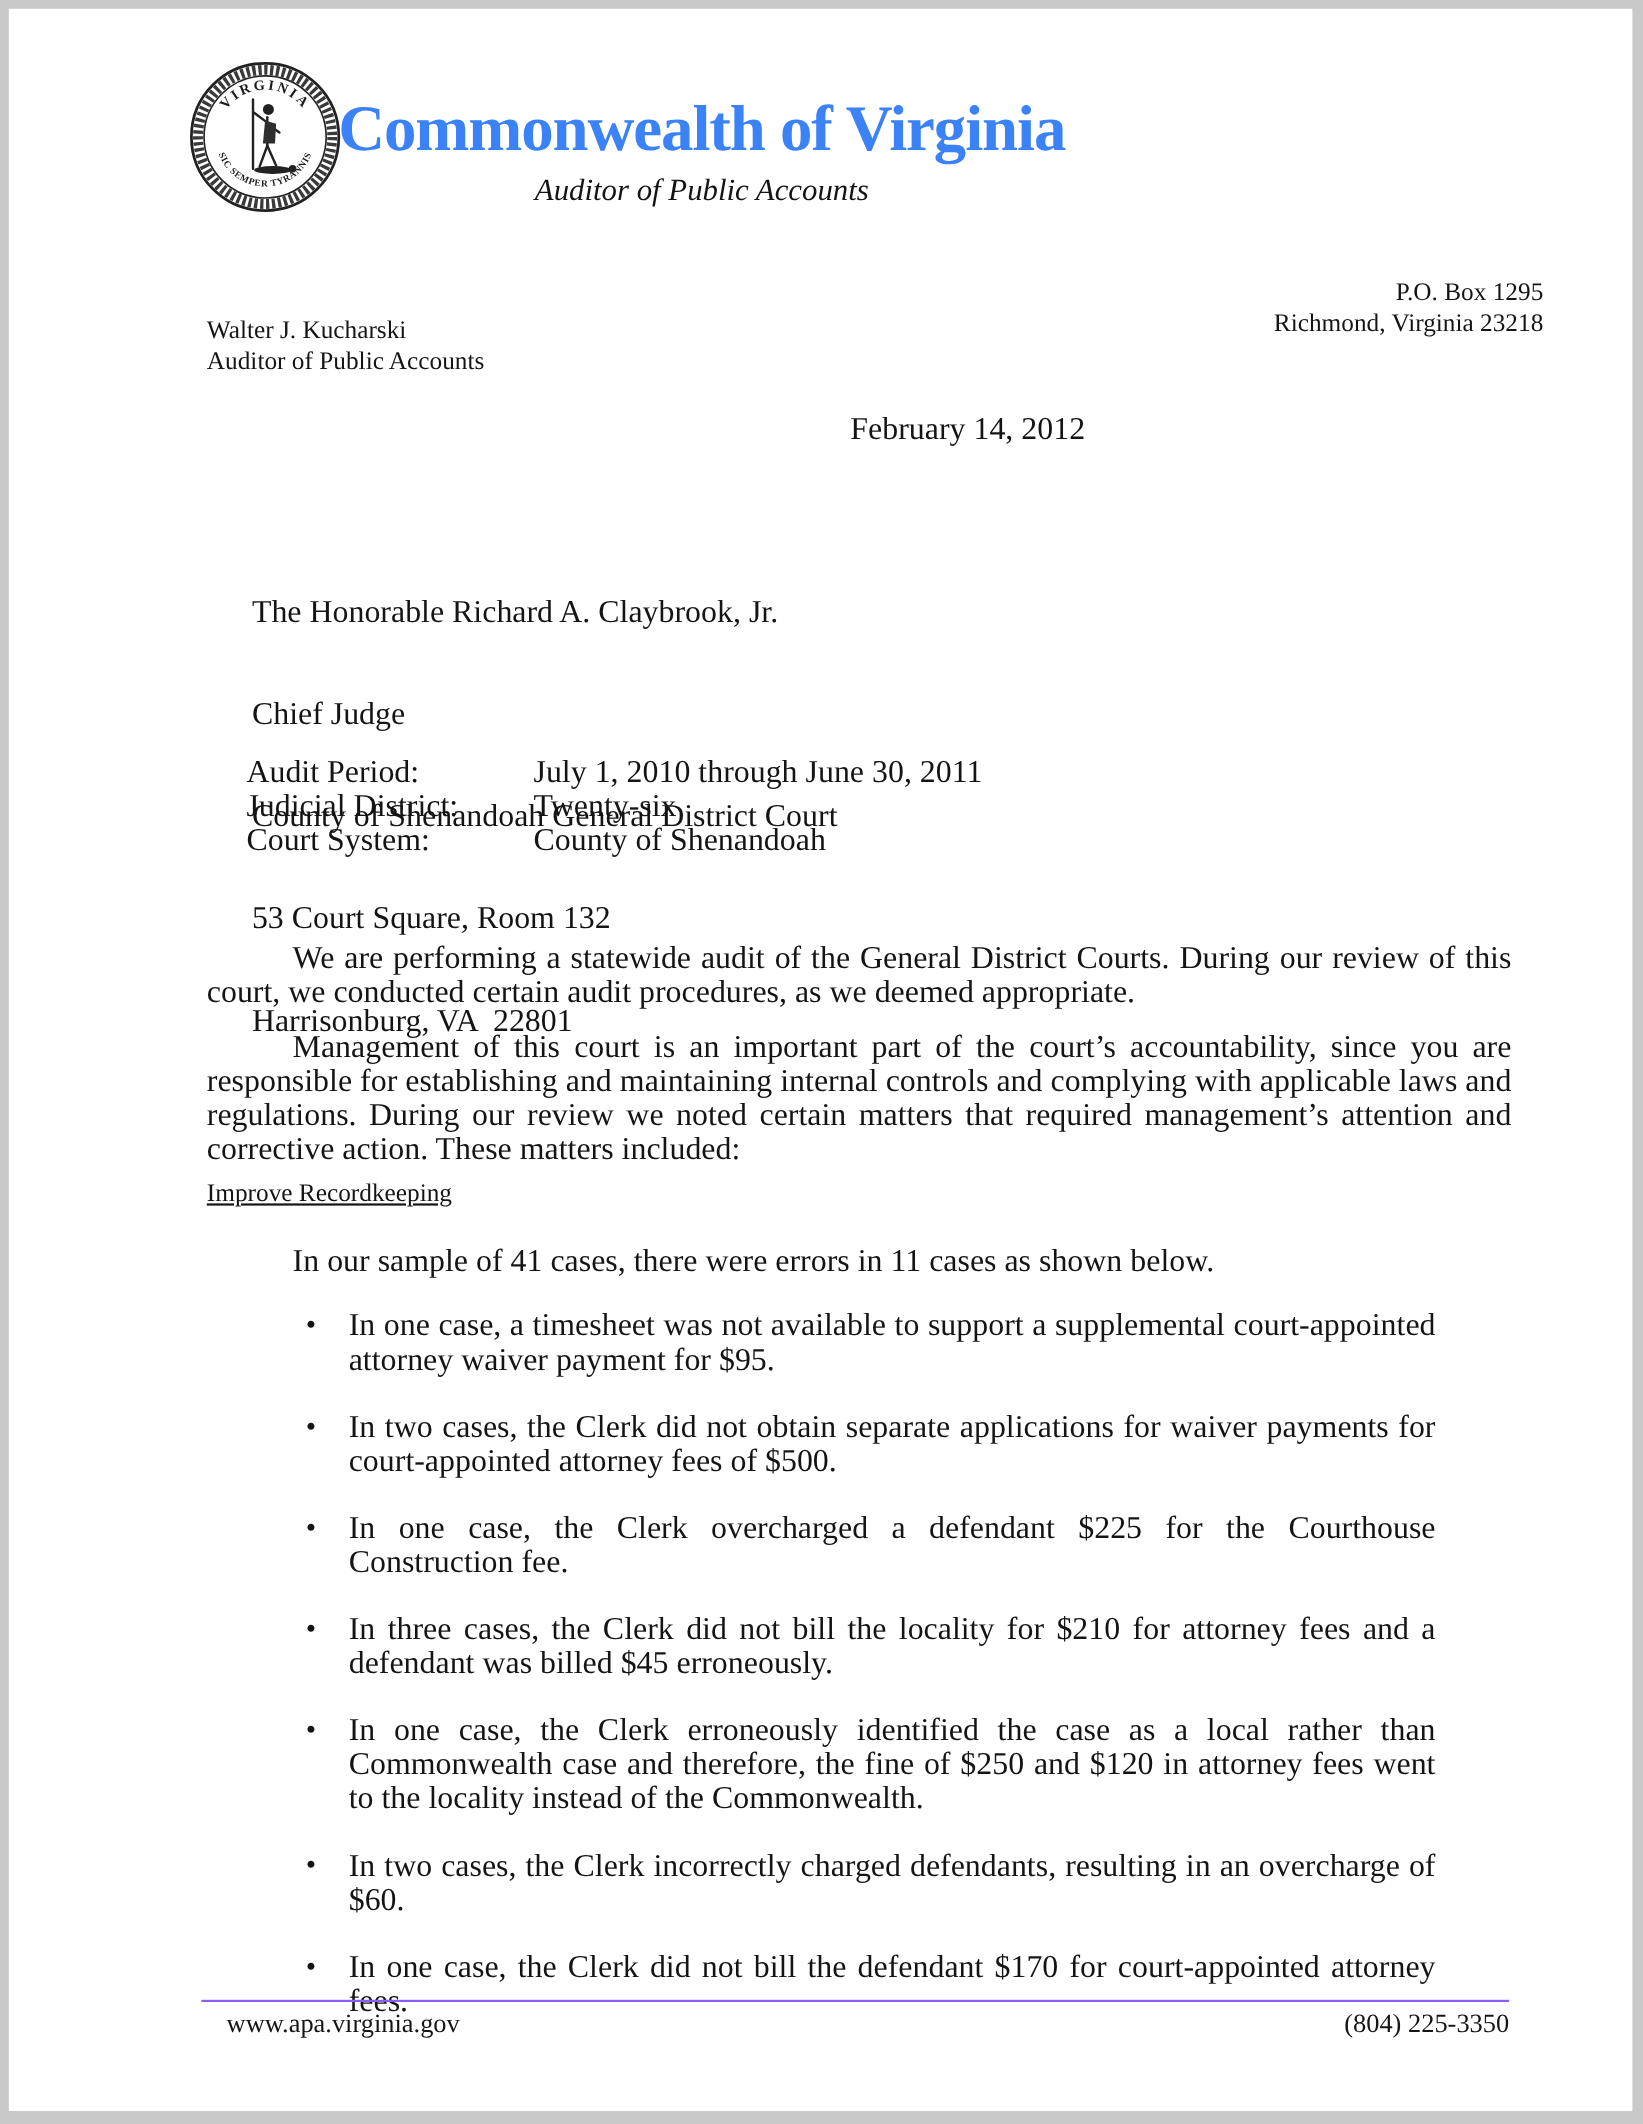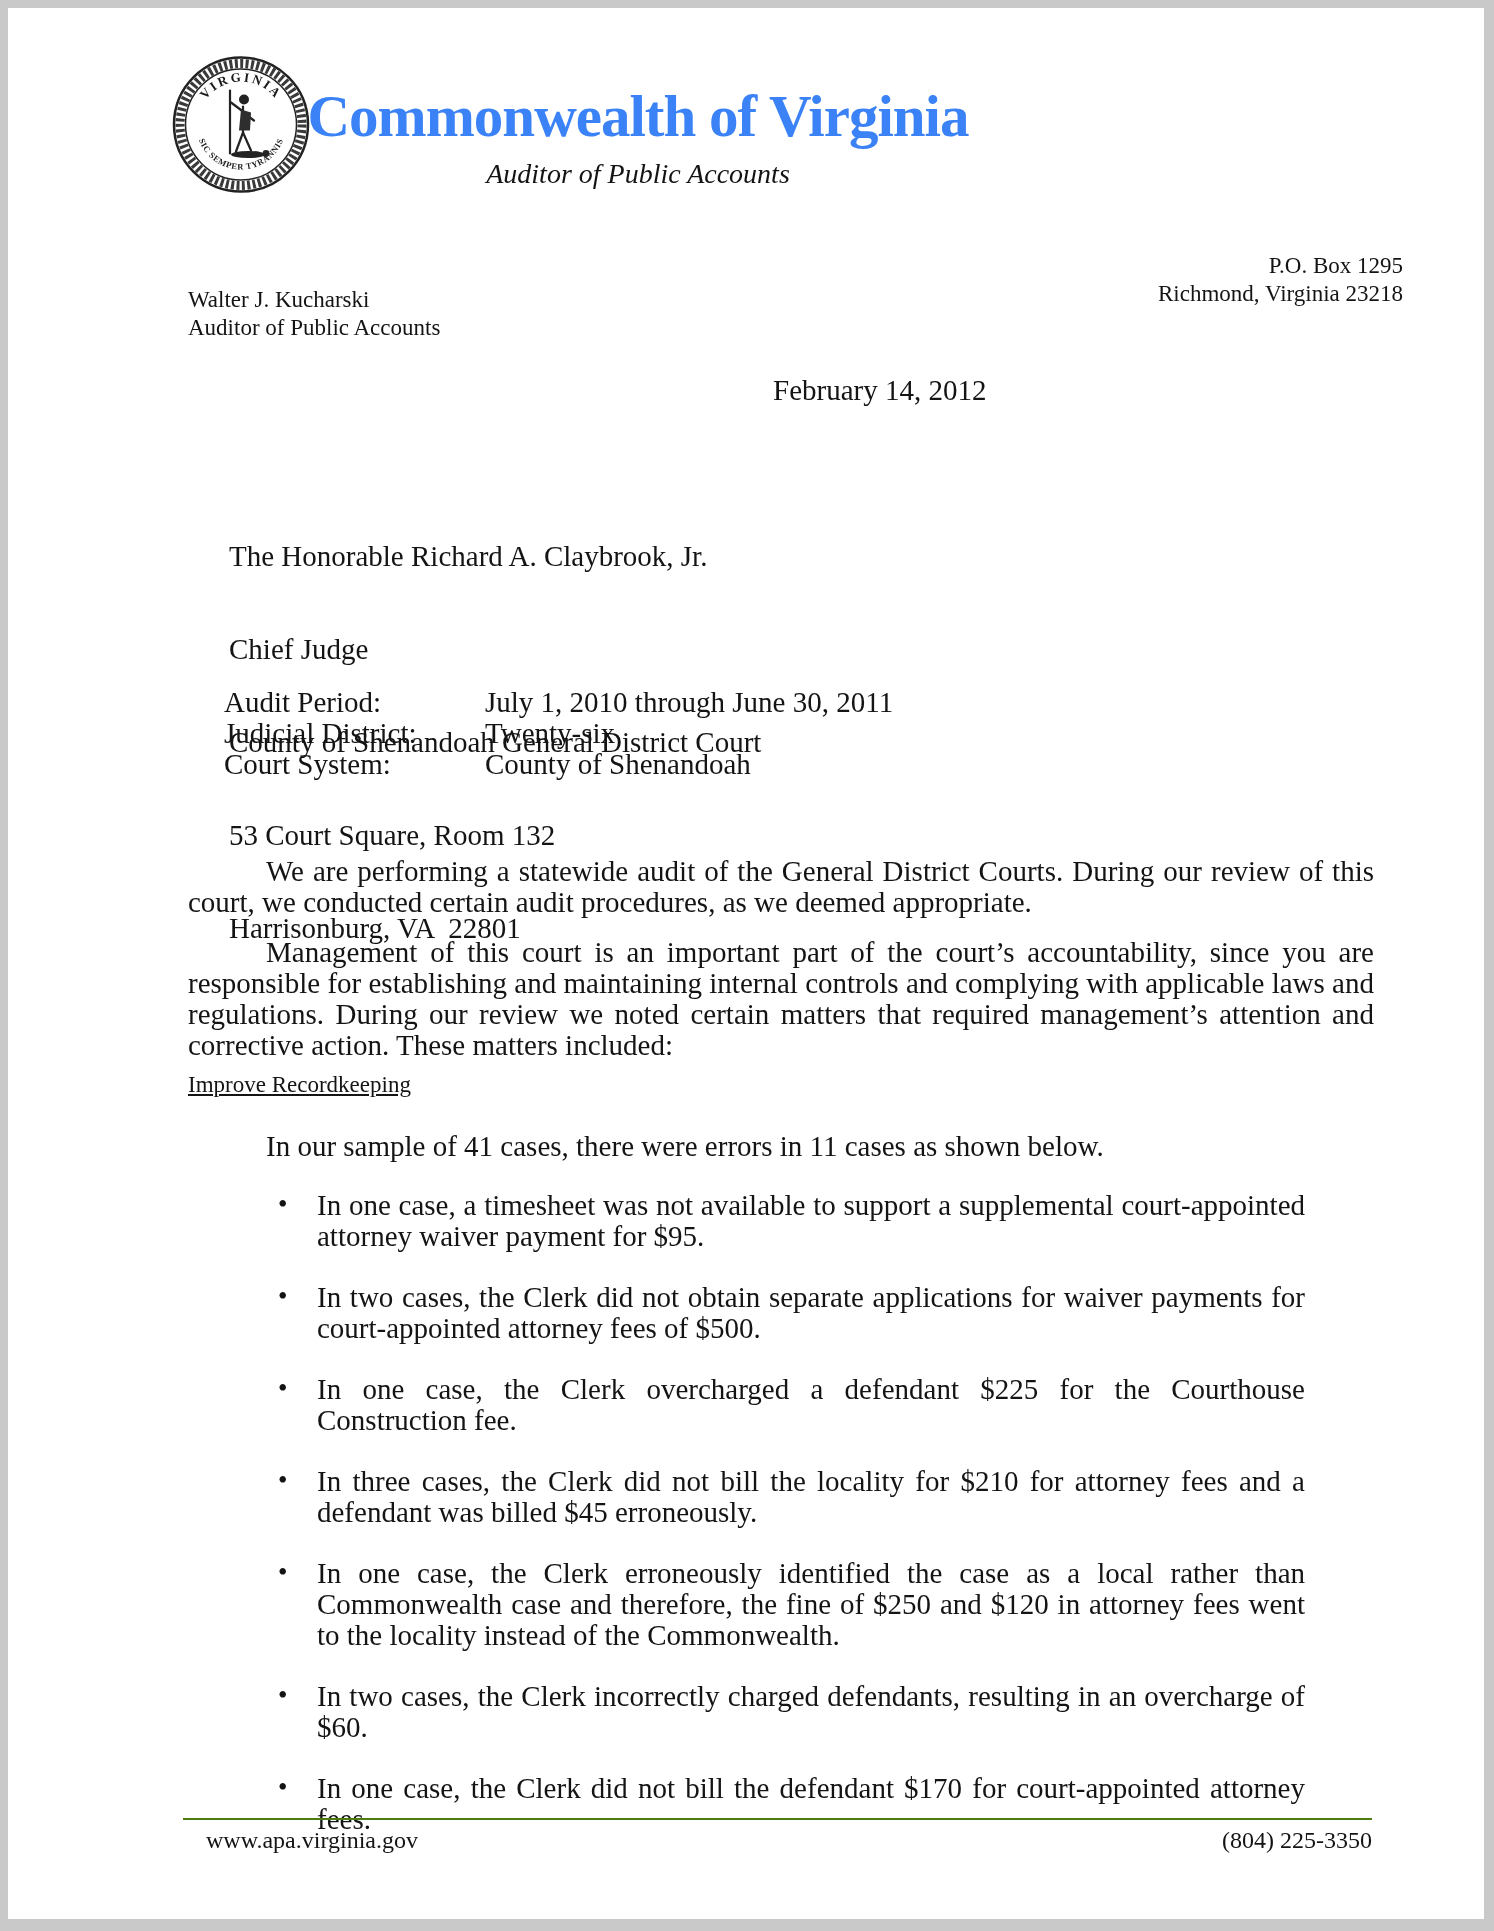--- a/index.html
+++ b/index.html
@@ -128,21 +128,21 @@
   ul.findings li .bullet-dot {
     position: absolute;
     left: 0; top: -1px;
     font-size: 27px;
   }
   
   .footer {
     position: absolute;
     left: 175px; top: 1810px;
     width: 1189px;
-    border-top: 2px solid #4d7c0f;
+    border-top: 2px solid #8b5cf6;
   }
   .footer-row {
     display: flex;
     justify-content: space-between;
     padding-top: 7px;
     font-size: 24px;
   }
   .footer-row .site { padding-left: 23px; }
   
   .seal text { fill: #1b1b1b; font-family: "Liberation Serif", serif; font-weight: bold; }

